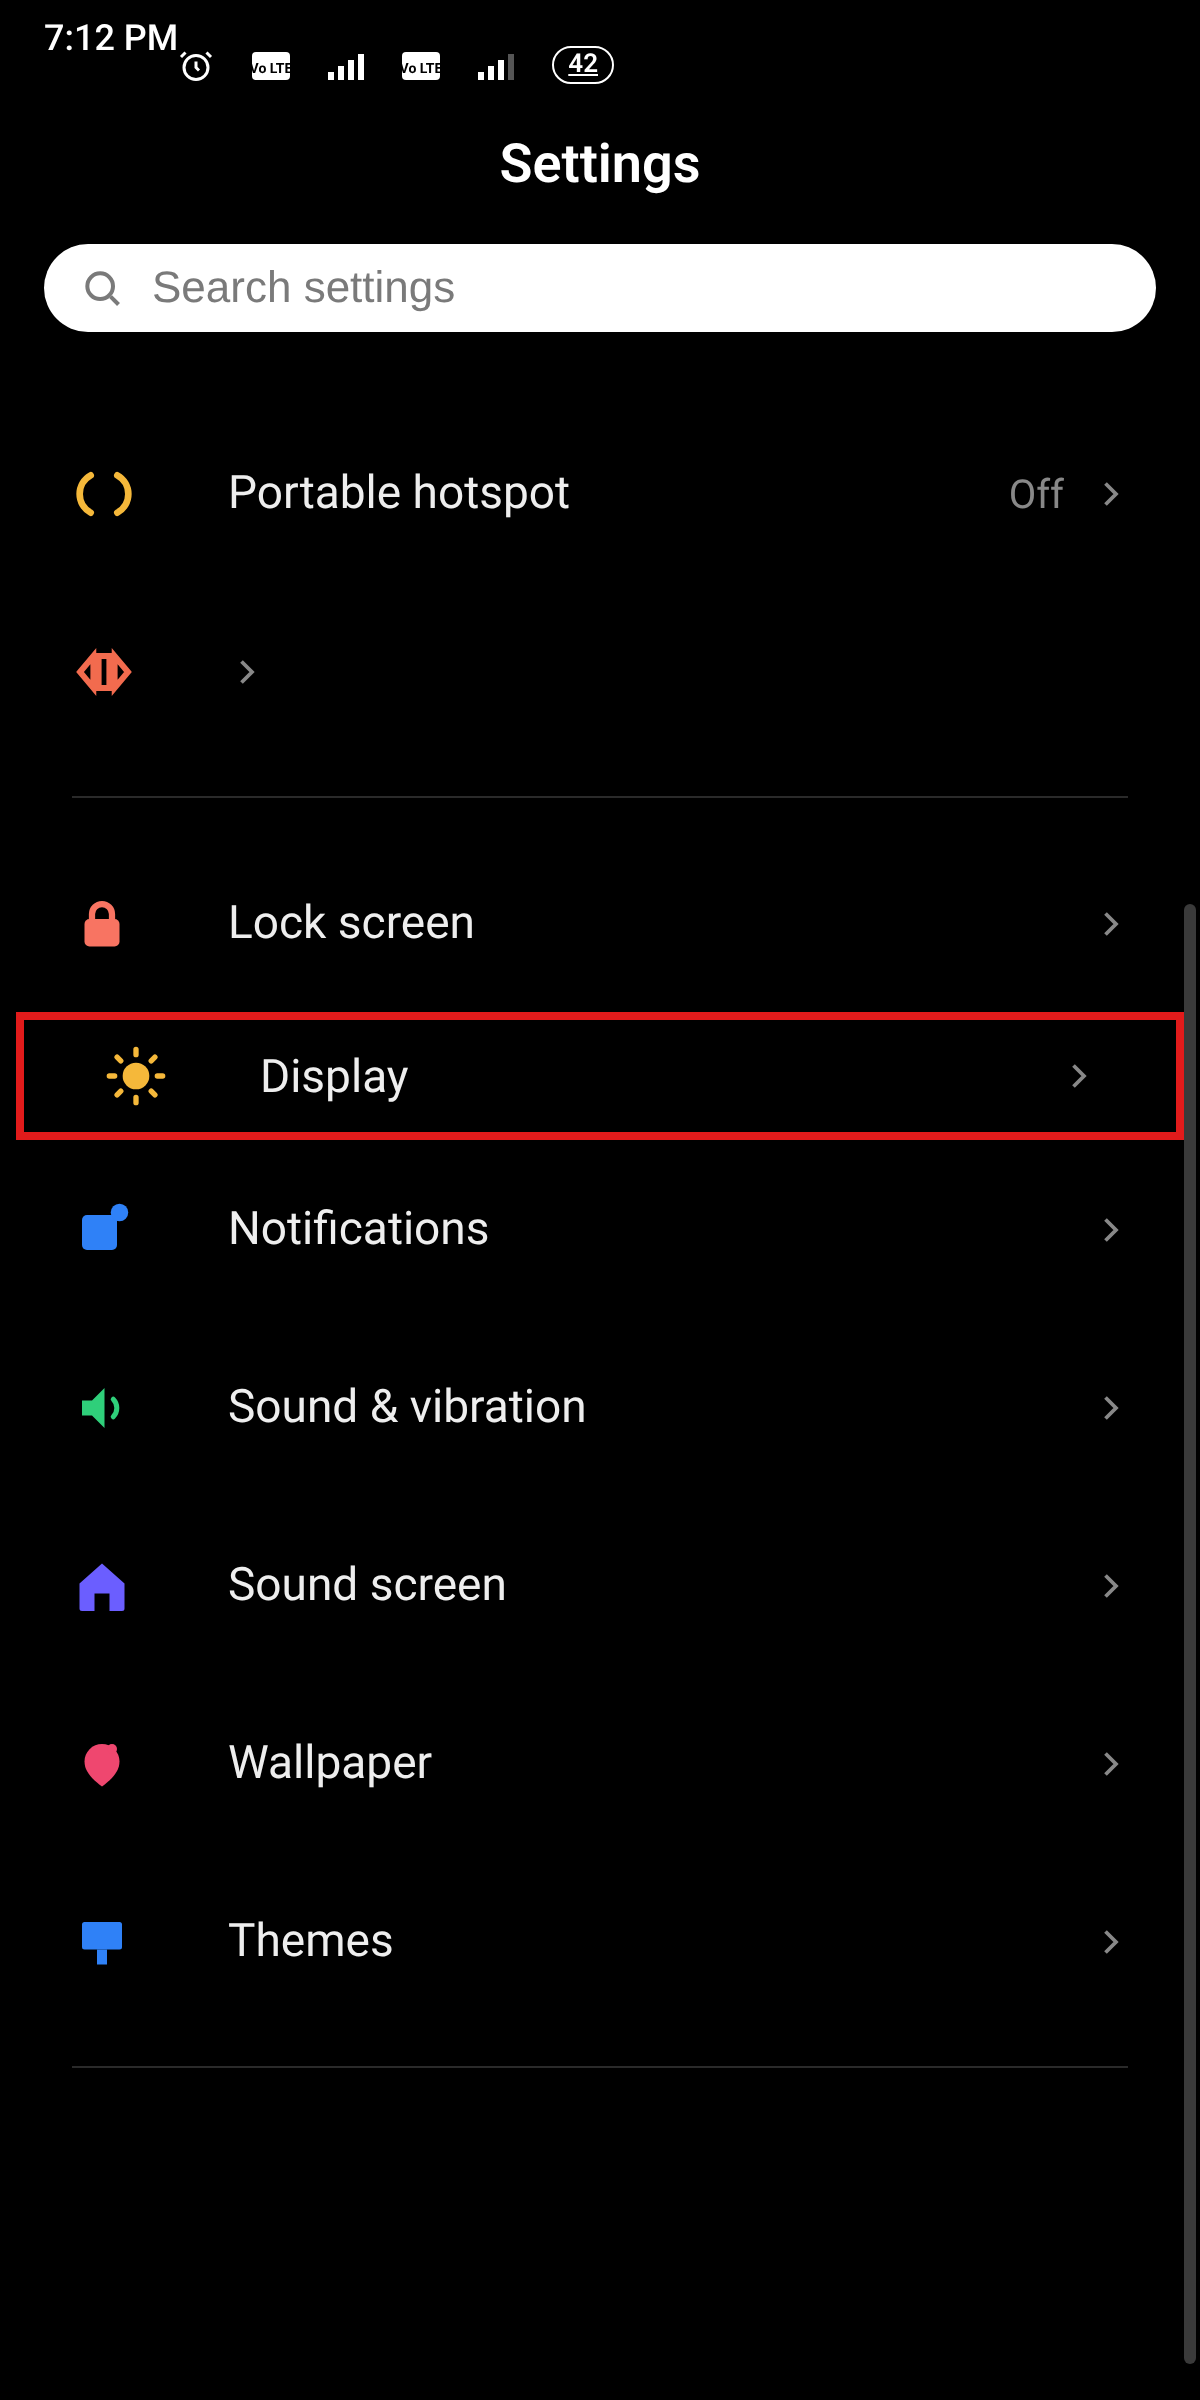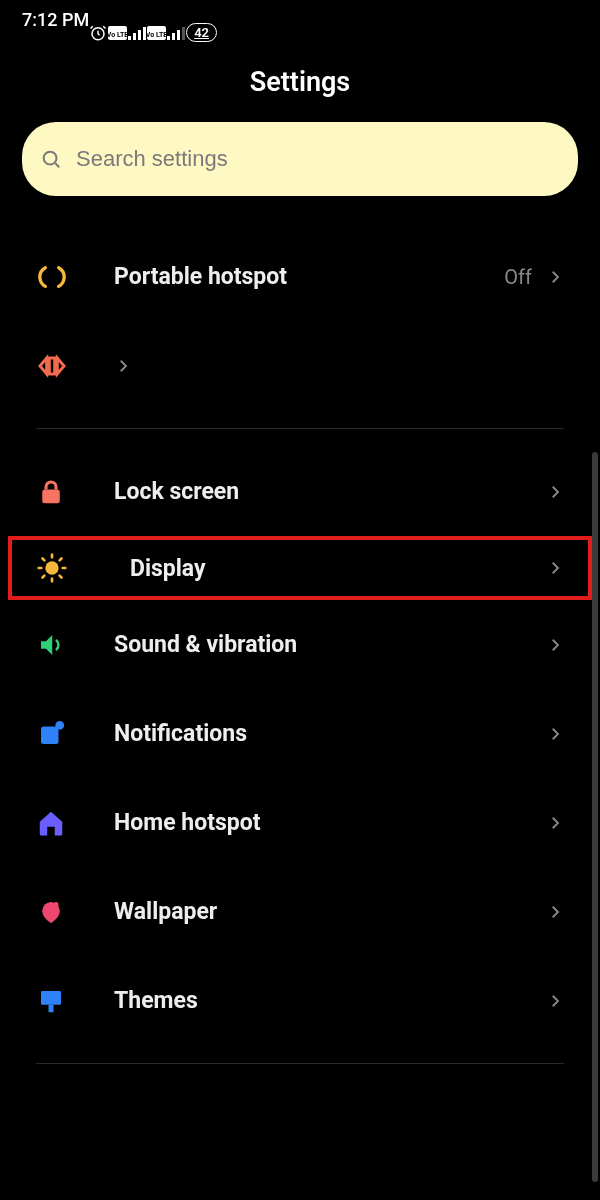--- a/index.html
+++ b/index.html
@@ -1,43 +1,43 @@
 <!DOCTYPE html>
 <html><head>
   <meta charset="utf-8">
   <style>
     * { margin: 0; padding: 0; box-sizing: border-box; }
     html, body { width: 600px; height: 1200px; background: #000; color: #fff; font-family: -apple-system, Roboto, "Helvetica Neue", Arial, sans-serif; overflow: hidden; }
     .screen { width: 600px; height: 1200px; position: relative; }
 
     
     .status-bar { display: flex; justify-content: flex-start; align-items: center; height: 38px; padding: 0 22px; font-size: 18px; font-weight: 500; }
-    .status-right { display: flex; align-items: center; gap: 1px; margin-top: 27px; }
+    .status-right { display: flex; align-items: center; gap: 19px; margin-top: 27px; }
     .status-right svg { display: block; }
     .battery-pill { border: 1.5px solid #fff; border-radius: 10px; padding: 0 7px; font-size: 13px; font-weight: 600; line-height: 17px; text-decoration: underline; }
 
     
     .page-title { text-align: center; font-size: 27px; font-weight: 600; margin-top: 28px; margin-bottom: 24px; }
 
     
-    .search { margin: 0 22px 36px; background: #fef9c3; border-radius: 34px; height: 74px; display: flex; align-items: center; padding: 16px 18px; gap: 14px; }
+    .search { margin: 0 22px 36px; background: #ffffff; border-radius: 34px; height: 44px; display: flex; align-items: center; padding: 16px 18px; gap: 14px; }
     .search-input { flex: 1; background: transparent; border: none; outline: none; color: #888; font-size: 22px; }
     .search-input::placeholder { color: #7a7a7a; }
 
     
     .list { padding: 0 0px; }
     .row { display: flex; align-items: center; padding: 0 36px; height: 89px; position: relative; cursor: pointer; }
     .row .icon-wrap { width: 78px; display: flex; align-items: center; justify-content: flex-start; }
-    .row .label { flex: 1; font-size: 23px; font-weight: 700; color: #eee; }
+    .row .label { flex: 1; font-size: 23px; font-weight: 400; color: #eee; }
     .row .value { color: #888; font-size: 20px; margin-right: 14px; }
     .chevron { color: #888; }
 
     .divider { border: none; border-top: 1px solid #2a2a2a; margin: 18px 36px; }
 
-    .highlighted { border: 4px solid #e21b1b; margin: 0 8px; padding: 0 24px; height: 64px; gap: 16px; }
+    .highlighted { border: 4px solid #e21b1b; margin: 0 8px; padding: 0 40px; height: 64px; }
 
     
     .scroll-indicator { position: absolute; right: 2px; top: 452px; bottom: 18px; width: 6px; background: #3a3a3a; border-radius: 3px; }
   </style>
 </head>
 <body>
 <div class="screen">
 
   <div class="status-bar">
     <span>7:12 PM</span>
@@ -132,51 +132,51 @@
           </svg>
       </span>
       <span class="label">Display</span>
       <svg class="chevron" width="18" height="18" viewBox="0 0 24 24" fill="none" stroke="#888" stroke-width="2.5">
           <path d="M9 5l7 7-7 7"></path>
         </svg>
     </div>
 
     <div class="row">
       <span class="icon-wrap">
+        <svg width="30" height="30" viewBox="0 0 24 24" fill="#2f81f7">
+            <rect x="4" y="6" width="14" height="14" rx="2"></rect>
+            <circle cx="19" cy="5" r="3.5"></circle>
+          </svg>
+      </span>
+      <span class="label">Notifications</span>
+      <svg class="chevron" width="18" height="18" viewBox="0 0 24 24" fill="none" stroke="#888" stroke-width="2.5">
+          <path d="M9 5l7 7-7 7"></path>
+        </svg>
+    </div>
+
+    <div class="row">
+      <span class="icon-wrap">
         <svg width="30" height="30" viewBox="0 0 24 24" fill="#2fcf7a">
             <path d="M4 9v6h4l5 5V4L8 9H4z"></path>
             <path d="M16.5 8.5a5 5 0 0 1 0 7" fill="none" stroke="#2fcf7a" stroke-width="2" stroke-linecap="round"></path>
           </svg>
       </span>
       <span class="label">Sound &amp; vibration</span>
       <svg class="chevron" width="18" height="18" viewBox="0 0 24 24" fill="none" stroke="#888" stroke-width="2.5">
           <path d="M9 5l7 7-7 7"></path>
         </svg>
     </div>
 
     <div class="row">
       <span class="icon-wrap">
-        <svg width="30" height="30" viewBox="0 0 24 24" fill="#2f81f7">
-            <rect x="4" y="6" width="14" height="14" rx="2"></rect>
-            <circle cx="19" cy="5" r="3.5"></circle>
-          </svg>
-      </span>
-      <span class="label">Notifications</span>
-      <svg class="chevron" width="18" height="18" viewBox="0 0 24 24" fill="none" stroke="#888" stroke-width="2.5">
-          <path d="M9 5l7 7-7 7"></path>
-        </svg>
-    </div>
-
-    <div class="row">
-      <span class="icon-wrap">
         <svg width="30" height="30" viewBox="0 0 24 24" fill="#6b5eff">
             <path d="M3 11l9-8 9 8v10a1 1 0 0 1-1 1h-5v-7h-6v7H4a1 1 0 0 1-1-1V11z"></path>
           </svg>
       </span>
-      <span class="label">Home hotspot</span>
+      <span class="label">Sound screen</span>
       <svg class="chevron" width="18" height="18" viewBox="0 0 24 24" fill="none" stroke="#888" stroke-width="2.5">
           <path d="M9 5l7 7-7 7"></path>
         </svg>
     </div>
 
     <div class="row">
       <span class="icon-wrap">
         <svg width="30" height="30" viewBox="0 0 24 24" fill="#ef476f">
             <path d="M12 21c-4-3-7-6-7-10a7 7 0 0 1 14 0c0 4-3 7-7 10z"></path>
             <circle cx="16" cy="6" r="2" fill="#ef476f"></circle>

